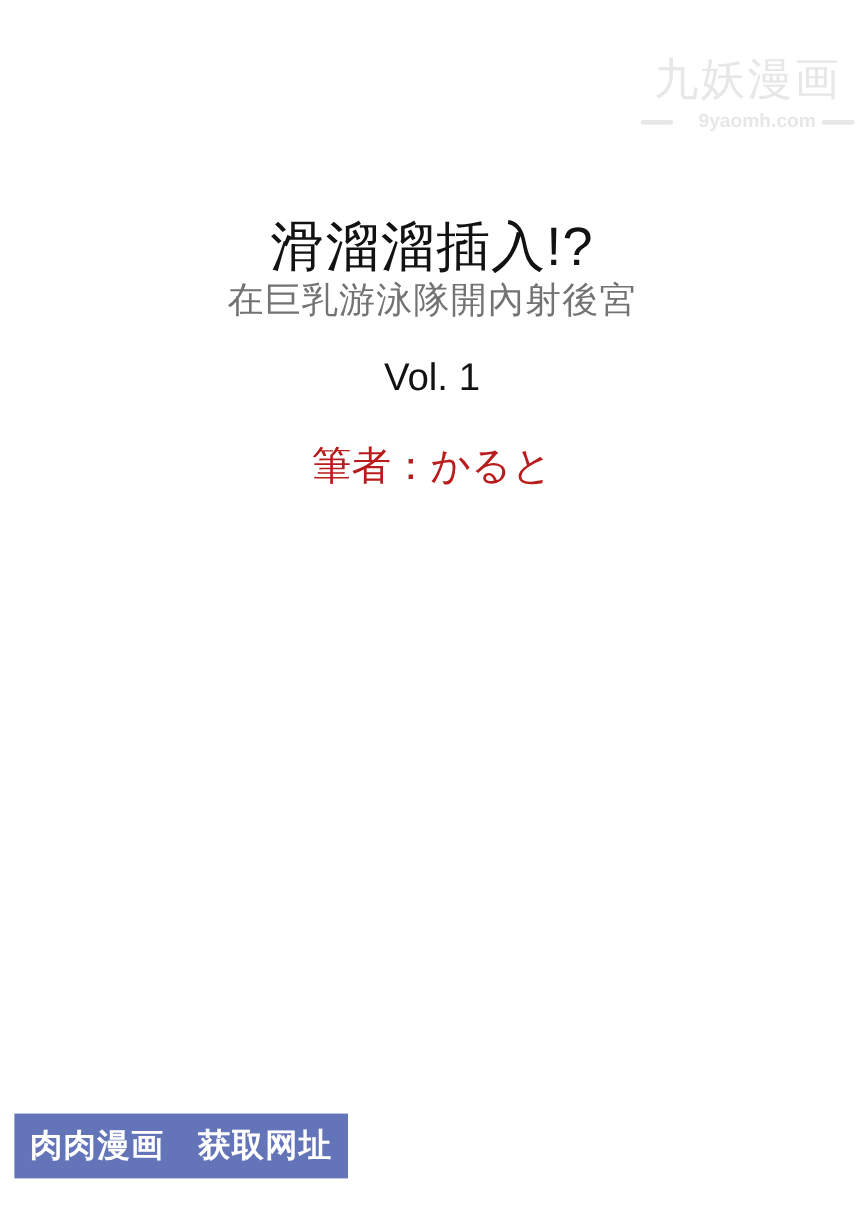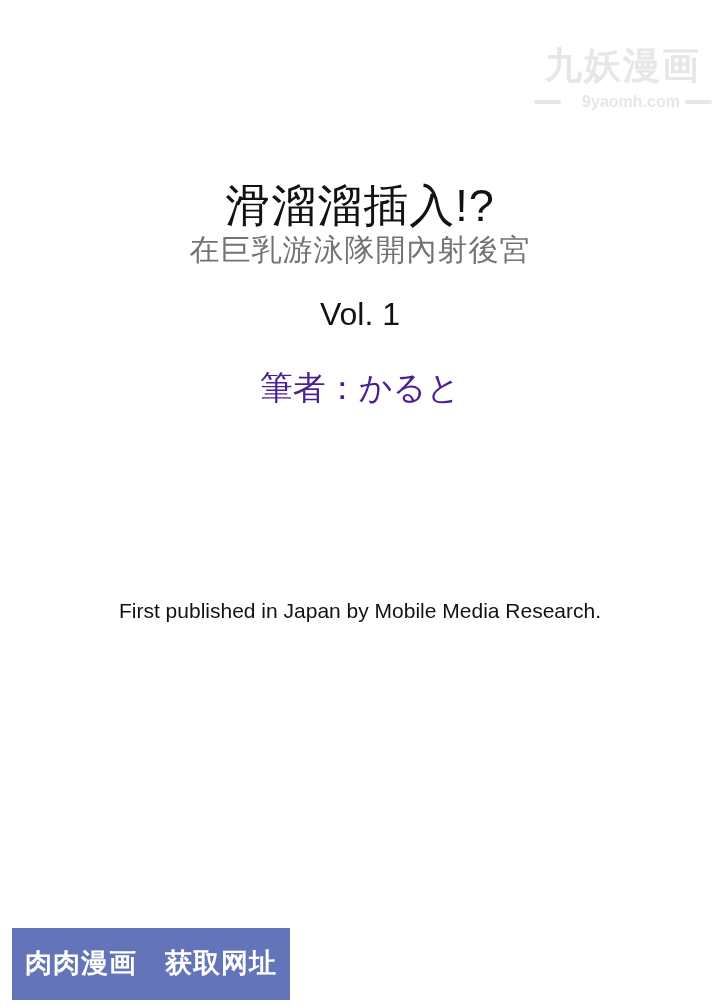--- a/index.html
+++ b/index.html
@@ -17,21 +17,21 @@
   .watermark {
     position: absolute;
     top: 46px;
     right: 8px;
     width: 178px;
     text-align: center;
     user-select: none;
   }
   .wm-brand {
     font-size: 37px;
-    font-weight: bold;
+    font-weight: normal;
     letter-spacing: 2px;
     color: #e7e7e7;
     line-height: 1.1;
     white-space: nowrap;
   }
   .wm-domain-row {
     margin-top: 6px;
     display: flex;
     align-items: center;
     justify-content: center;
@@ -76,42 +76,42 @@
   .volume {
     top: 296px;
     font-size: 32px;
     font-weight: 400;
     color: #121212;
   }
   .author {
     top: 366px;
     font-size: 33px;
     font-weight: 400;
-    color: #4c1d95;
+    color: #b91c1c;
   }
 
   
   .copyright {
     position: absolute;
     top: 597px;
     left: 0;
     width: 720px;
     text-align: center;
     font-size: 21px;
     line-height: 27px;
     color: #121212;
   }
 
   
   .promo {
     position: absolute;
     left: 12px;
     top: 928px;
     width: 278px;
-    height: 72px;
+    height: 54px;
     background: #6374b8;
     color: #ffffff;
     display: flex;
     flex-direction: row;
     align-items: center;
     justify-content: center;
     text-align: right;
   }
   .promo-cjk {
     font-size: 27px;
@@ -144,20 +144,19 @@
 
   <h1 class="line-center title">滑溜溜插入!?</h1>
 
   <h2 class="line-center subtitle">在巨乳游泳隊開內射後宮</h2>
 
   <div class="line-center volume">Vol. 1</div>
 
   <div class="line-center author">筆者：かると</div>
 
   <div class="copyright">
-    <div>First published in Japan by Mobile Media Research.</div>
   </div>
 
   <div class="promo" id="promo-banner" style="background: rgb(99, 116, 184); color: rgb(255, 255, 255);">
     <div class="promo-cjk">肉肉漫画　获取网址</div>
   </div>
 
 </main>
 
 </body></html>

